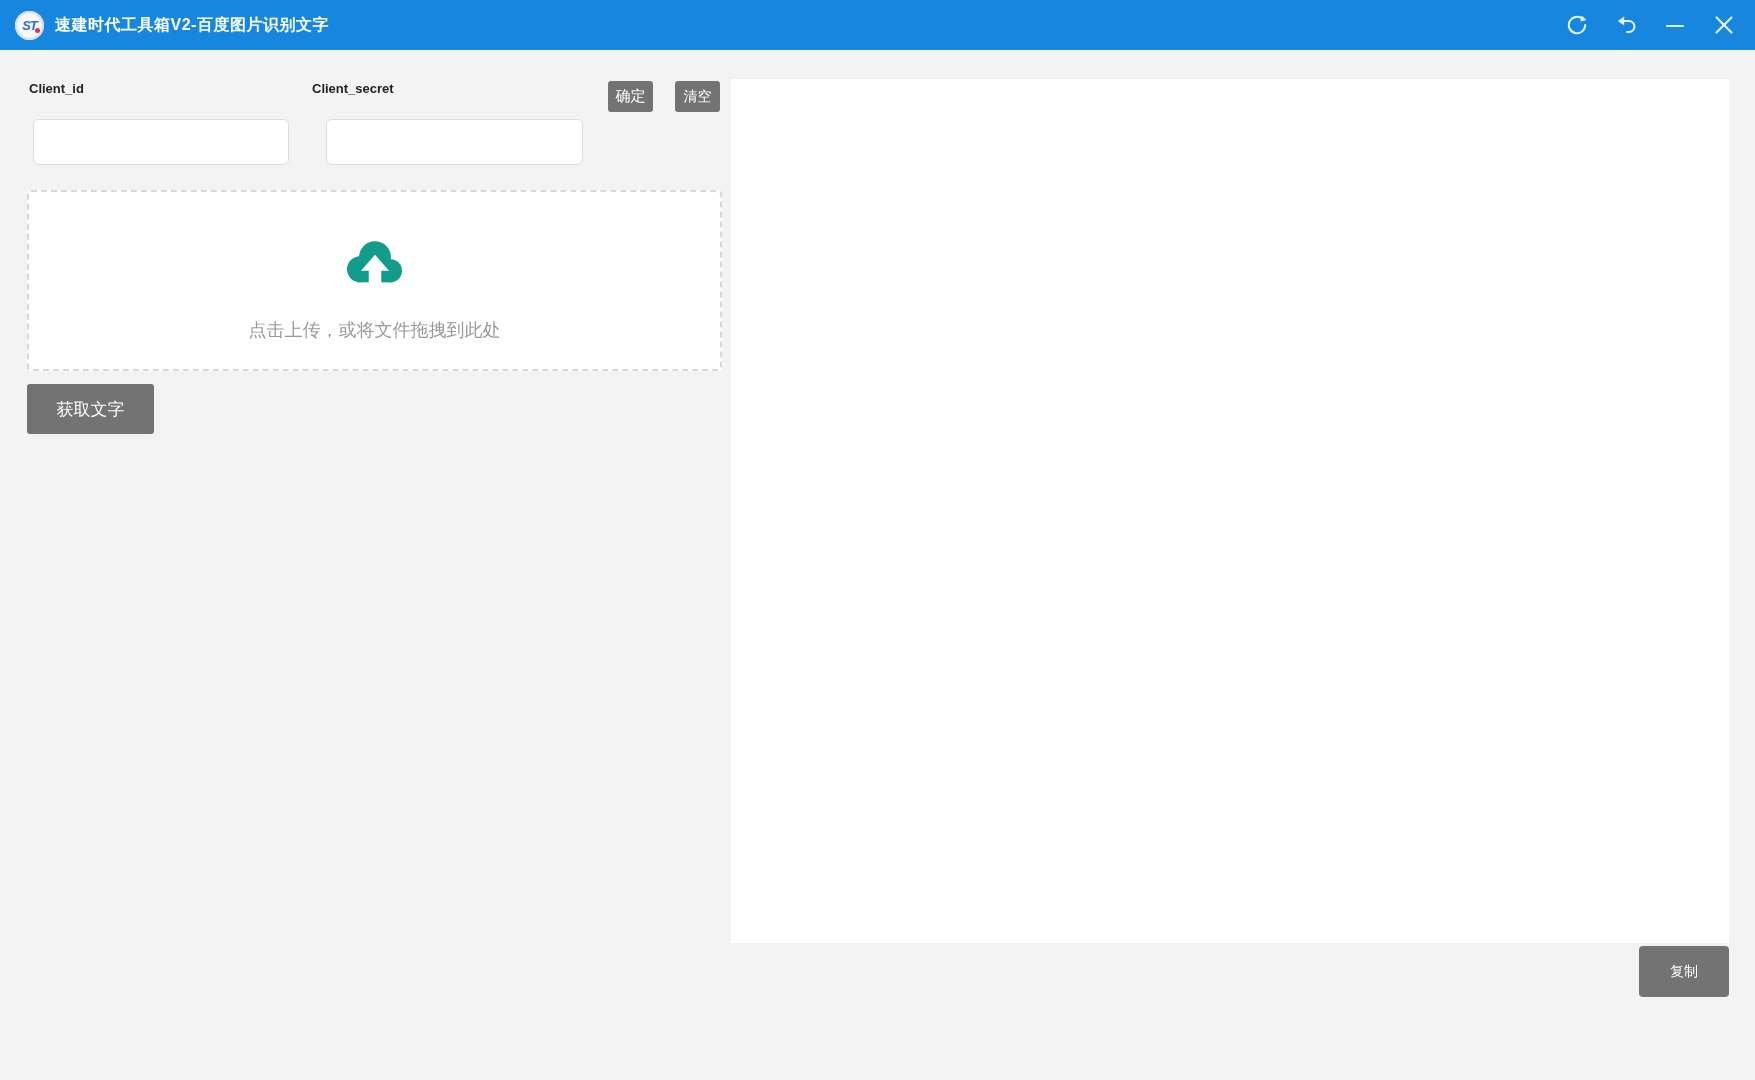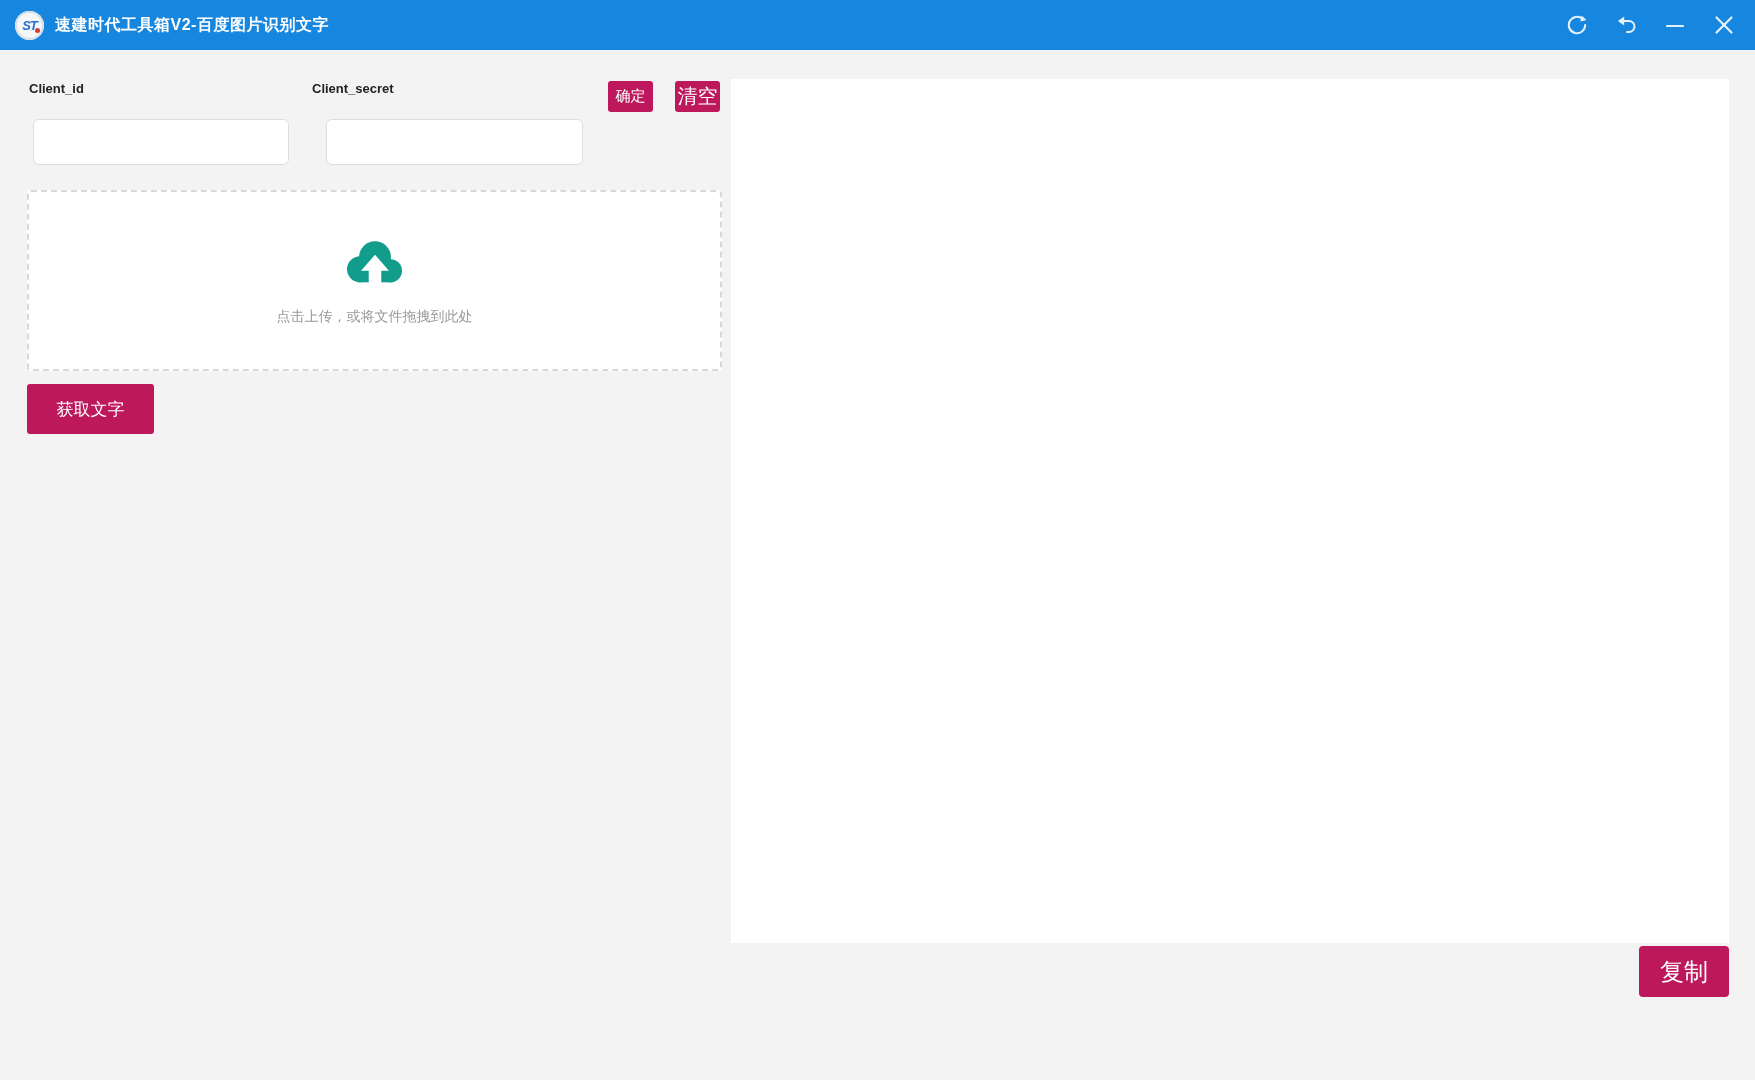--- a/index.html
+++ b/index.html
@@ -23,42 +23,42 @@
   
   .field-label { position:absolute; font-size:13px; font-weight:700; color:#222; }
   .lbl-id     { left:29px;  top:81px; }
   .lbl-secret { left:312px; top:81px; }
   .text-input { position:absolute; top:119px; height:46px; background:#fff;
                 border:1px solid #dadee2; border-radius:6px; font-size:15px; color:#333;
                 padding:0 12px; outline:none; }
   .inp-id     { left:33px;  width:256px; }
   .inp-secret { left:326px; width:257px; }
 
-  .btn { position:absolute; background:#be185d; color:#fff; border:none; cursor:pointer;
+  .btn { position:absolute; background:#737373; color:#fff; border:none; cursor:pointer;
          display:flex; align-items:center; justify-content:center; }
   .btn-confirm { left:608px; top:81px; width:45px; height:31px; border-radius:3px; font-size:15px; }
-  .btn-clear   { left:675px; top:81px; width:45px; height:31px; border-radius:3px; font-size:20px; }
+  .btn-clear   { left:675px; top:81px; width:45px; height:31px; border-radius:3px; font-size:14px; }
 
   
   .upload-box { position:absolute; left:27px; top:190px; width:695px; height:181px;
                 background:#fff; border:2px dashed #d8d8d8; border-radius:4px;
                 display:flex; flex-direction:column; align-items:center; cursor:pointer; }
   .upload-box .cloud { margin-top:44px; }
-  .upload-hint { margin-top:17px; font-size:14px; color:#999; }
+  .upload-hint { margin-top:27px; font-size:18px; color:#999; }
 
   
   .btn-get  { left:27px; top:384px; width:127px; height:50px; border-radius:3px; font-size:17px; }
   .notice { position:absolute; left:27px; top:450px; width:695px; height:73px;
             background:#fafafa; border-left:5px solid #5FB878;
             display:flex; align-items:center; }
   .notice-text { margin-left:21px; font-size:17px; color:#555; }
 
   
   .result-panel { position:absolute; left:731px; top:79px; width:998px; height:864px; background:#ffffff; }
-  .btn-copy { left:1639px; top:946px; width:90px; height:51px; border-radius:4px; font-size:24px; }
+  .btn-copy { left:1639px; top:946px; width:90px; height:51px; border-radius:4px; font-size:14px; }
 </style>
 </head>
 <body>
 
 <div class="app">
 
   <div class="titlebar">
     <div class="app-icon">
       <span class="st">ST</span>
       <span class="dot"></span>

